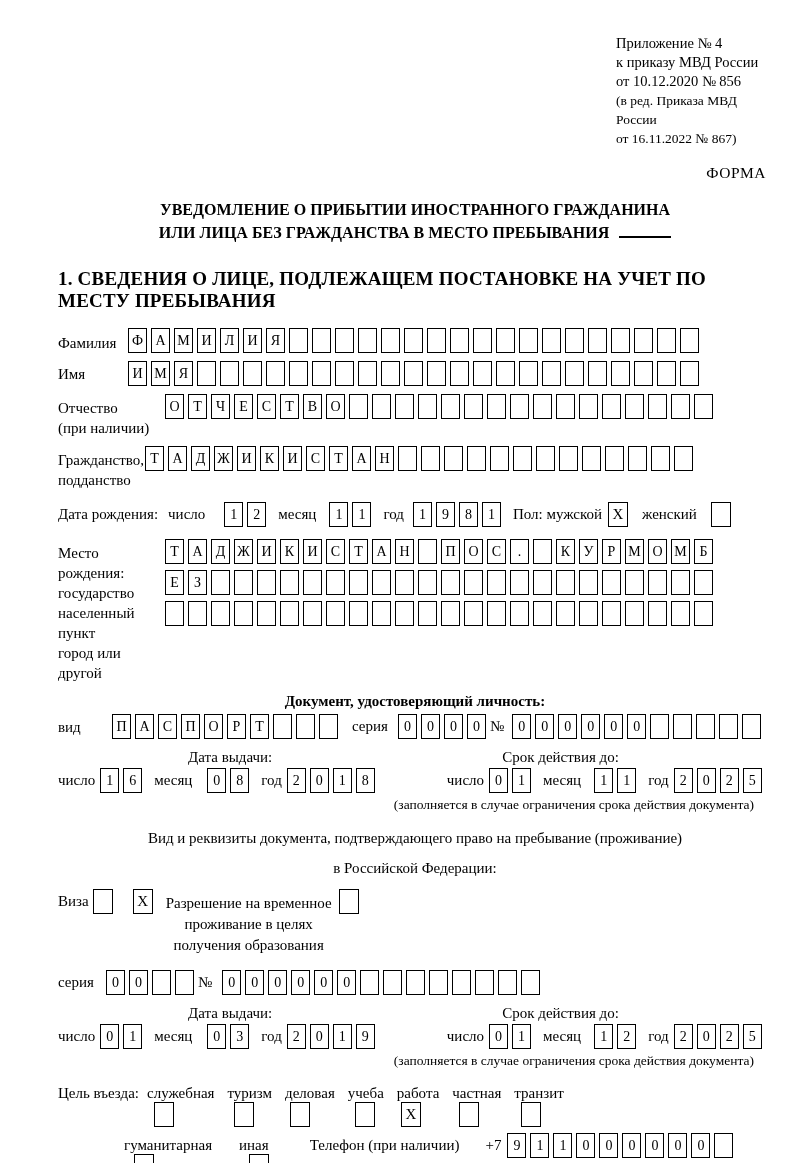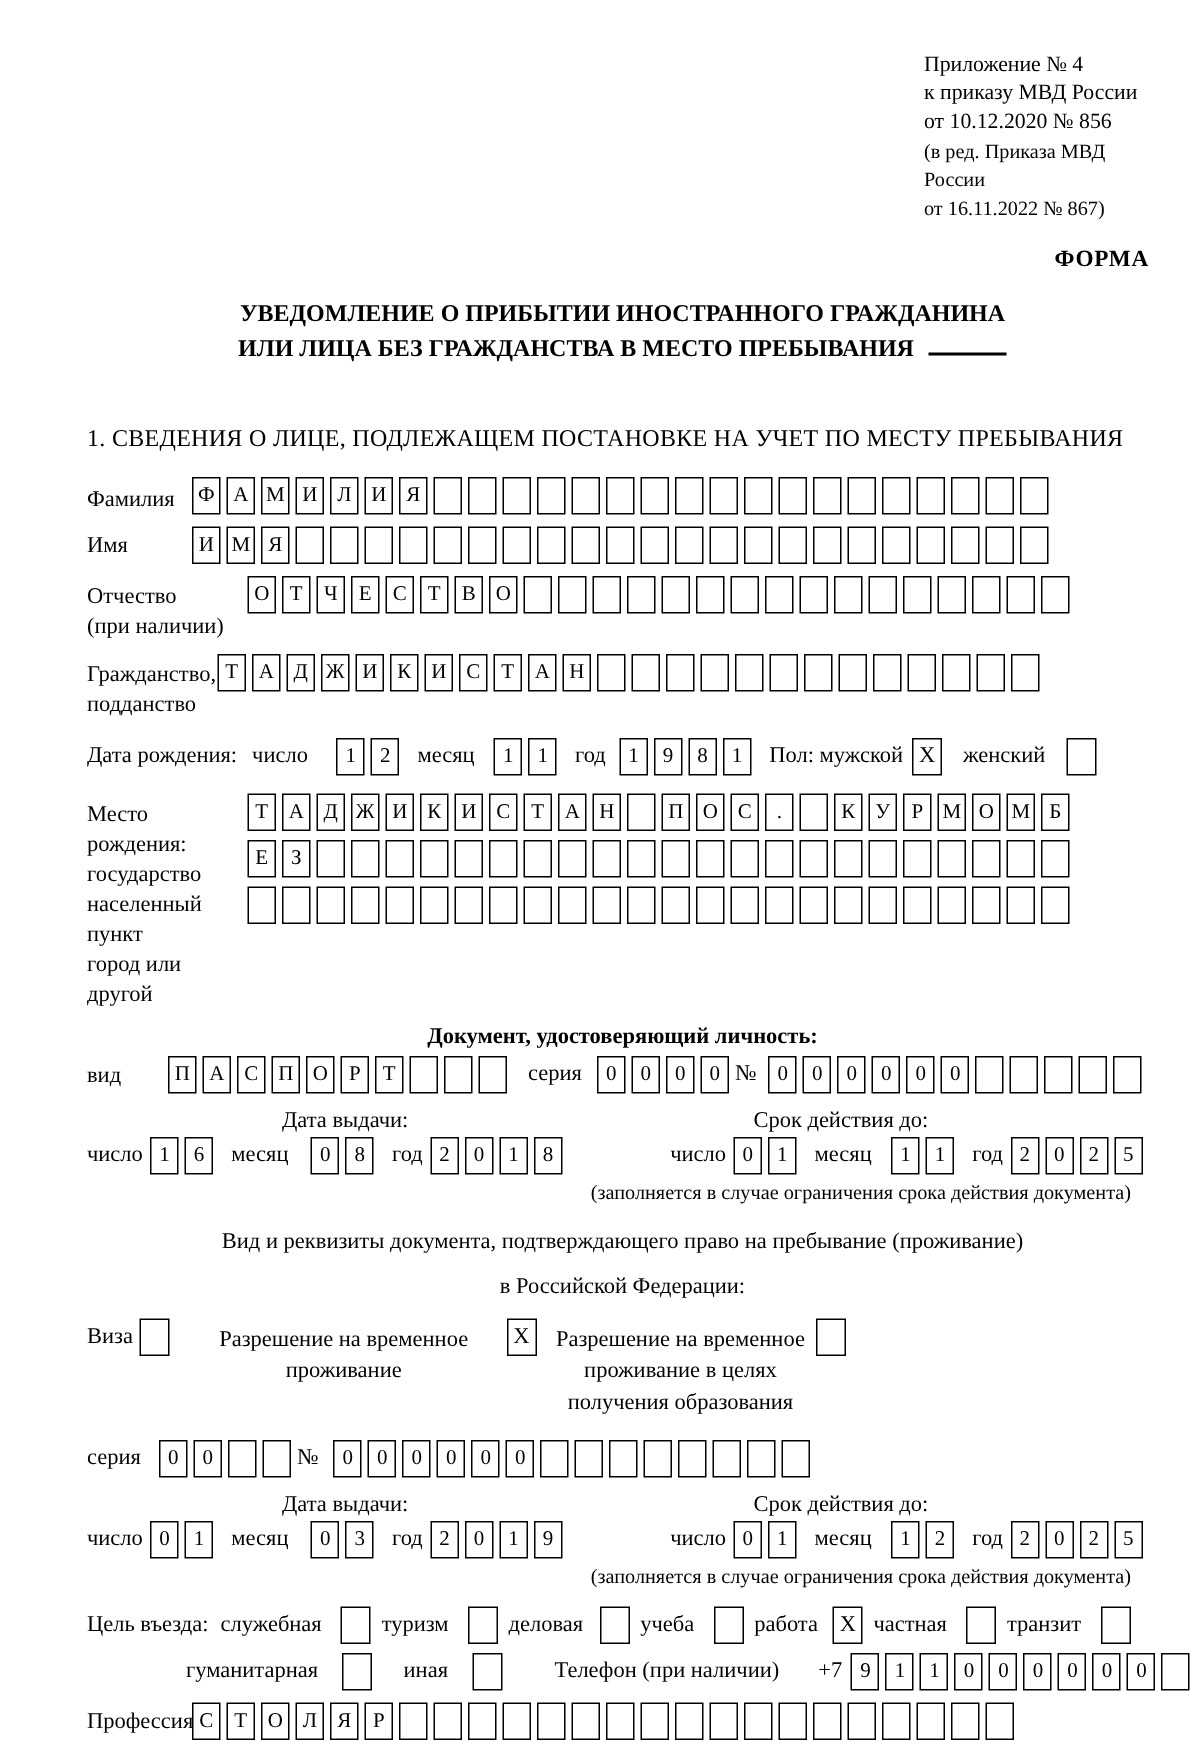--- a/index.html
+++ b/index.html
@@ -7,26 +7,26 @@
   body {
     width:800px; height:1163px;
     font-family:"Liberation Serif", serif;
     color:#000; font-size:15px; overflow:hidden;
   }
   .page { width:800px; height:1163px; padding:34px 28px 0 58px; }
 
   
   .ref-block { margin-left:558px; line-height:19px; font-size:14.5px; }
   .ref-block .small { font-size:13.5px; }
-  .form-label { text-align:right; padding-right:6px; font-weight:bold; font-size:15.5px; margin-top:16px; letter-spacing:.5px; }
+  .form-label { text-align:right; padding-right:6px; font-weight:normal; font-size:15.5px; margin-top:16px; letter-spacing:.5px; }
 
   
   .title { text-align:center; font-weight:bold; font-size:16px; margin-top:16px; line-height:23px; }
   .title .uline { display:inline-block; width:52px; border-bottom:2px solid #000; margin-left:10px; height:14px; }
-  .sec-heading { font-weight:normal; font-size:16px; margin-top:40px; letter-spacing:.2px; }
+  .sec-heading { font-weight:bold; font-size:19px; margin-top:24px; letter-spacing:.2px; }
 
   
   .row { display:flex; align-items:flex-start; margin-top:8px; }
   .lblcol { flex:0 0 auto; padding-top:4px; line-height:19px; }
   .cells { display:flex; flex-wrap:nowrap; }
   .cell {
     width:19px; height:25px; border:1.6px solid #000; margin-right:4px;
     display:inline-flex; align-items:center; justify-content:center;
     font-size:14px; flex:0 0 auto;
   }
@@ -59,21 +59,21 @@
   .note { font-size:13.5px; text-align:right; margin-top:4px; padding-right:18px; }
 
   
   .opt-row { display:flex; align-items:flex-start; margin-top:6px; }
   .opt { display:flex; align-items:flex-start; }
   .opt .olbl { padding-top:4px; }
   .opt .center2 { width:205px; text-align:center; line-height:21px; }
   .opt .center3 { width:168px; text-align:center; line-height:21px; }
 
   .purpose-row { display:flex; align-items:flex-start; margin-top:12px; }
-  .purpose-row .opt { margin-right:7px; }
+  .purpose-row .opt { margin-right:7px;flex-direction:column; }
   .purpose-row .olbl { margin-right:6px; }
 </style>
 </head>
 <body>
 
 <div class="page">
 
   <div class="ref-block">
     <div>Приложение № 4</div>
     <div>к приказу МВД России</div>
@@ -424,21 +424,20 @@
     <div>Вид и реквизиты документа, подтверждающего право на пребывание (проживание)</div>
     <div>в Российской Федерации:</div>
   </div>
 
   <div class="opt-row">
     <div class="opt">
       <span class="olbl">Виза</span>
       <span class="checkbox" style="margin-left:4px;"></span>
     </div>
     <div class="opt" style="margin-left:14px;">
-      <span class="olbl center2">Разрешение на временное проживание</span>
       <span class="checkbox" style="margin-left:6px;">X</span>
     </div>
     <div class="opt" style="margin-left:12px;">
       <span class="olbl center3">Разрешение на временное проживание в целях получения образования</span>
       <span class="checkbox" style="margin-left:6px;"></span>
     </div>
   </div>
 
   <div class="row" style="margin-top:14px;">
     <span class="inline-lbl">серия</span>

